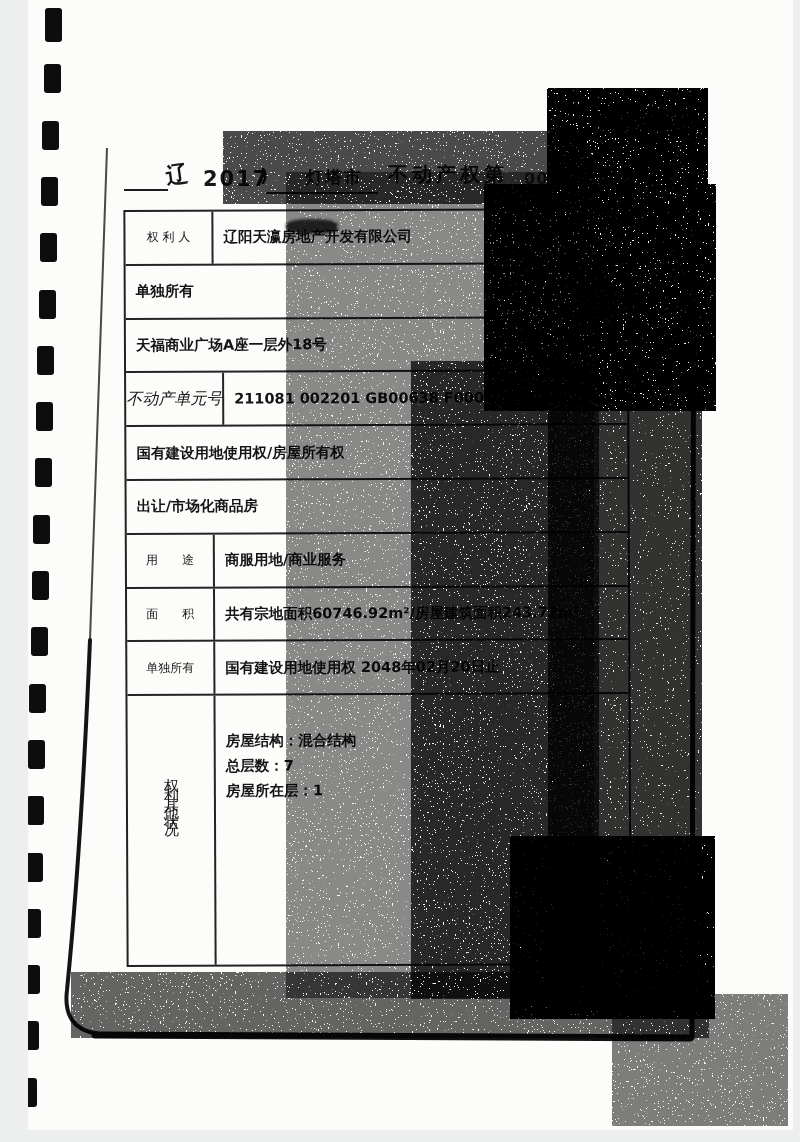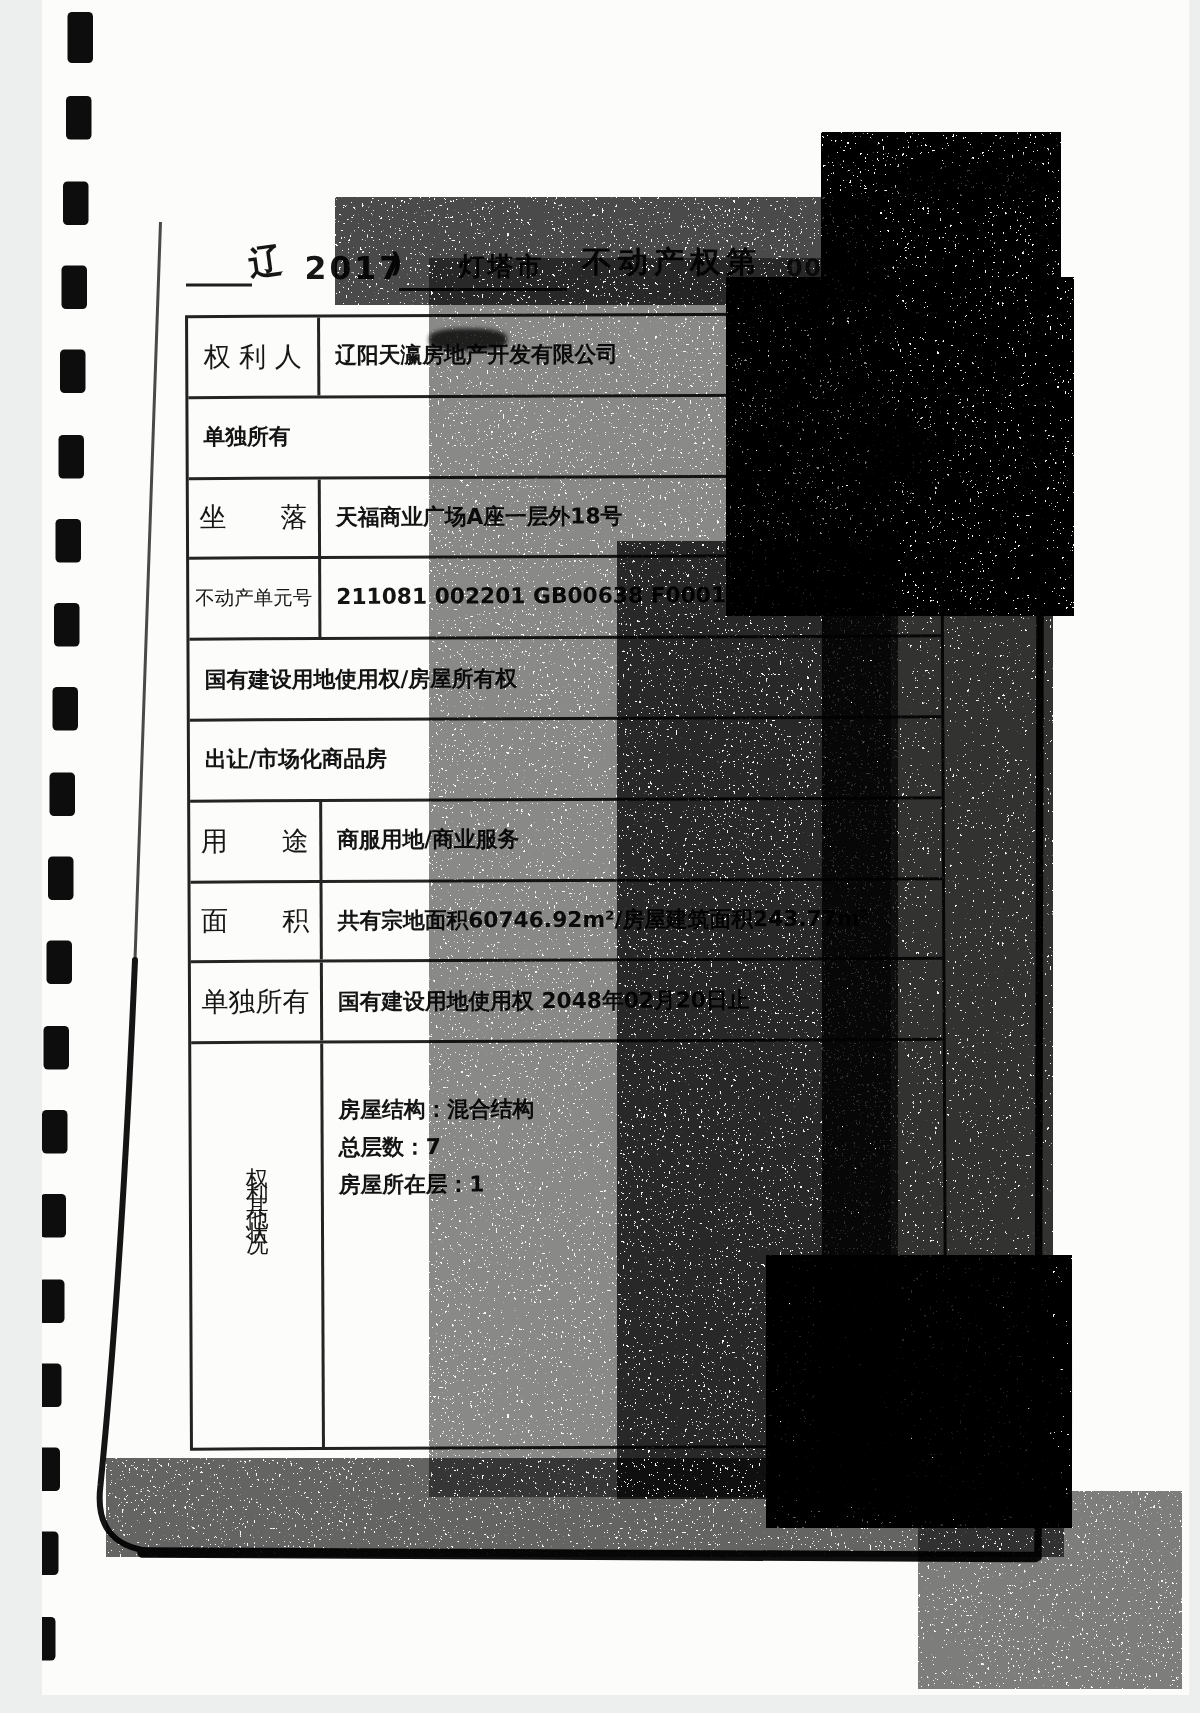--- a/index.html
+++ b/index.html
@@ -34,22 +34,22 @@
   
   .cert-table{
     position:absolute;left:125px;top:209px;width:505px;height:757px;
     border:2px solid #222;box-sizing:border-box;background:transparent;
     transform:rotate(-0.25deg);display:flex;flex-direction:column;
   }
   .row{display:flex;flex:0 0 53.8px;border-bottom:2px solid #242424;box-sizing:border-box;}
   .row.last{flex:1 1 auto;border-bottom:none;}
   .cell{box-sizing:border-box;display:flex;align-items:center;}
   .lbl{flex:0 0 88px;border-right:2px solid #242424;justify-content:center;
-       font-size:18px;font-weight:500;color:#171717;white-space:pre;}
-  .lbl.tight{font-size:13px;}
+       font-size:12px;font-weight:500;color:#171717;white-space:pre;}
+  .lbl.tight{font-size:16px;font-style:italic;}
   .val{flex:1 1 auto;padding-left:10px;font-size:14.5px;font-weight:700;
        color:#141414;white-space:nowrap;}
   .lbl.vertical{writing-mode:vertical-rl;text-orientation:upright;
        letter-spacing:9px;font-size:15px;align-items:center;justify-content:flex-start;
        padding-top:70px;}
   .val.multiline{flex-direction:column;align-items:flex-start;justify-content:flex-start;
        padding-top:33px;line-height:25px;}
   
   .stamp{position:absolute;left:513px;top:212px;width:176px;height:170px;
      border:6px solid rgba(20,20,20,.88);border-radius:50%;box-sizing:border-box;
@@ -130,21 +130,20 @@
 
     <div class="cert-table">
       <div class="row">
         <div class="cell lbl">权 利 人</div>
         <div class="cell val">辽阳天瀛房地产开发有限公司</div>
       </div>
       <div class="row">
         <div class="cell val">单独所有</div>
       </div>
       <div class="row">
-        <div class="cell lbl">坐　　落</div>
         <div class="cell val">天福商业广场A座一层外18号</div>
       </div>
       <div class="row">
         <div class="cell lbl tight">不动产单元号</div>
         <div class="cell val">211081 002201 GB00638 F00010018</div>
       </div>
       <div class="row">
         <div class="cell val">国有建设用地使用权/房屋所有权</div>
       </div>
       <div class="row">

